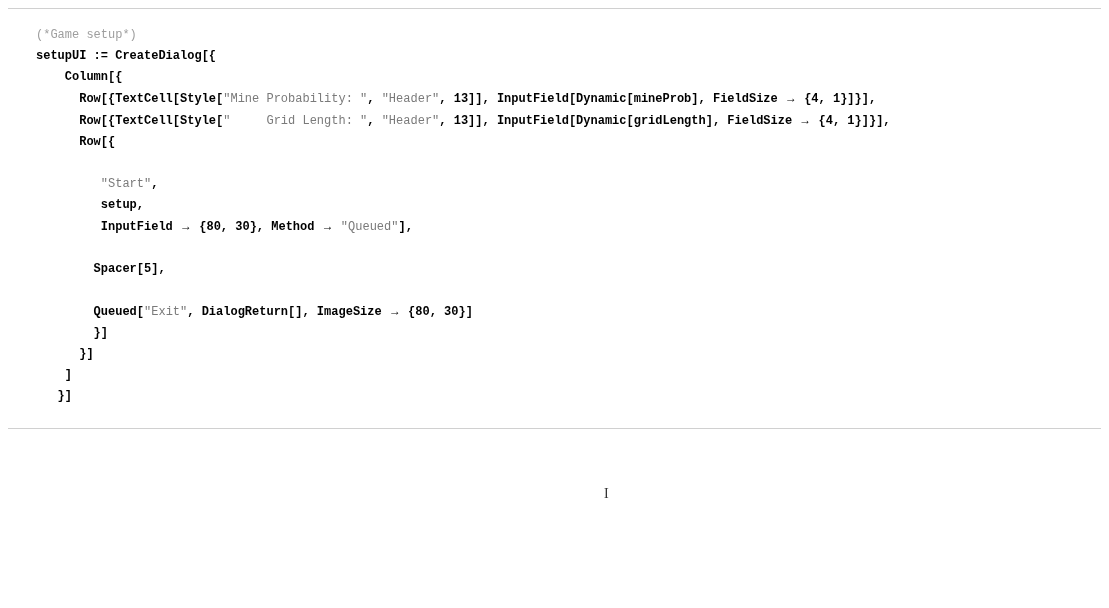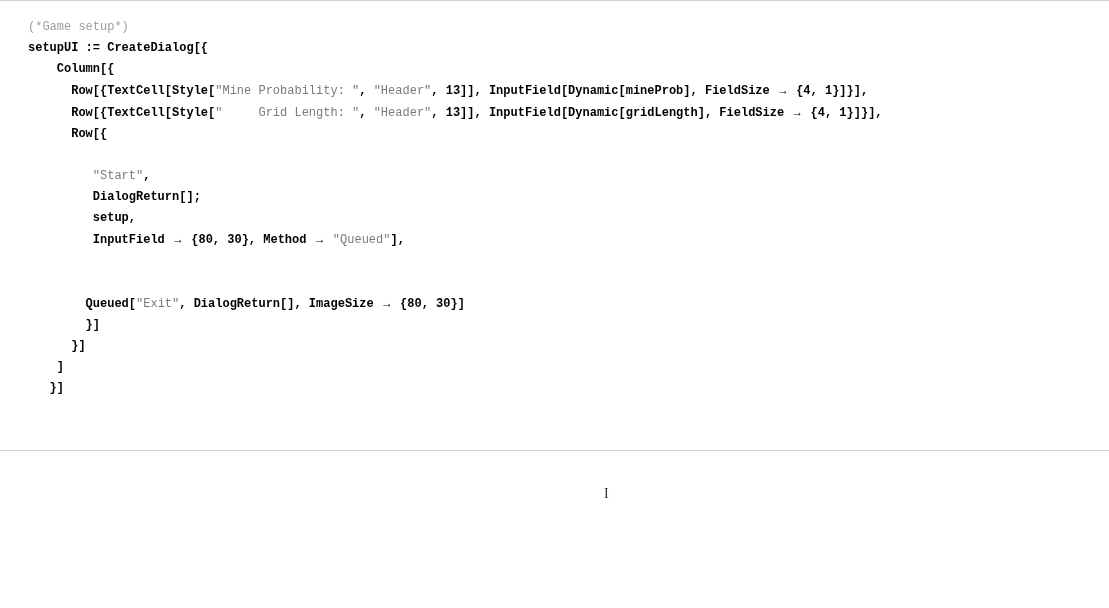--- a/index.html
+++ b/index.html
@@ -11,22 +11,22 @@
       background: #ffffff;
       font-family: "Courier New", Courier, monospace;
       font-size: 12px;
       width: 1109px;
       height: 608px;
       overflow: hidden;
     }
     .code-cell {
       border-top: 1px solid #d0d0d0;
       border-bottom: 1px solid #d0d0d0;
-      padding: 16px 0 30px 28px;
-      margin: 0;
+      padding: 16px 0 0 28px;
+      margin: 8px;
       line-height: 21px;
       font-weight: bold;
       color: #000000;
     }
     .code-line {
       white-space: pre;
     }
     .comment {
       color: #9e9e9e;
       font-weight: normal;
@@ -57,24 +57,24 @@
 
 <div class="code-cell">
   <div class="code-line"><span class="comment">(*Game setup*)</span></div>
   <div class="code-line">setupUI := CreateDialog[{</div>
   <div class="code-line">    Column[{</div>
   <div class="code-line"><span>      Row[{TextCell[Style[</span><span class="string">"Mine Probability: "</span><span>, </span><span class="string">"Header"</span><span>, 13]], InputField[Dynamic[mineProb], FieldSize </span><span class="arrow">→</span><span> {4, 1}]}],</span></div>
   <div class="code-line"><span>      Row[{TextCell[Style[</span><span class="string">"     Grid Length: "</span><span>, </span><span class="string">"Header"</span><span>, 13]], InputField[Dynamic[gridLength], FieldSize </span><span class="arrow">→</span><span> {4, 1}]}],</span></div>
   <div class="code-line">      Row[{</div>
   <div class="gap"></div>
   <div class="code-line"><span>         </span><span class="string">"Start"</span><span>,</span></div>
-  <div class="code-line">         DialogReturn[];</div>
   <div class="code-line">         setup,</div>
   <div class="code-line"><span>         InputField </span><span class="arrow">→</span><span> {80, 30}, Method </span><span class="arrow">→</span><span class="string"> "Queued"</span><span>],</span></div>
   <div class="gap"></div>
+  <div class="code-line">        Spacer[5],</div>
   <div class="gap"></div>
   <div class="code-line"><span>        Queued[</span><span class="string">"Exit"</span><span>, DialogReturn[], ImageSize </span><span class="arrow">→</span><span> {80, 30}]</span></div>
   <div class="code-line">        }]</div>
   <div class="code-line">      }]</div>
   <div class="code-line">    ]</div>
   <div class="code-line">   }]</div>
   <div class="gap"></div>
 </div>
 
 <div class="cursor-caret">I</div>

